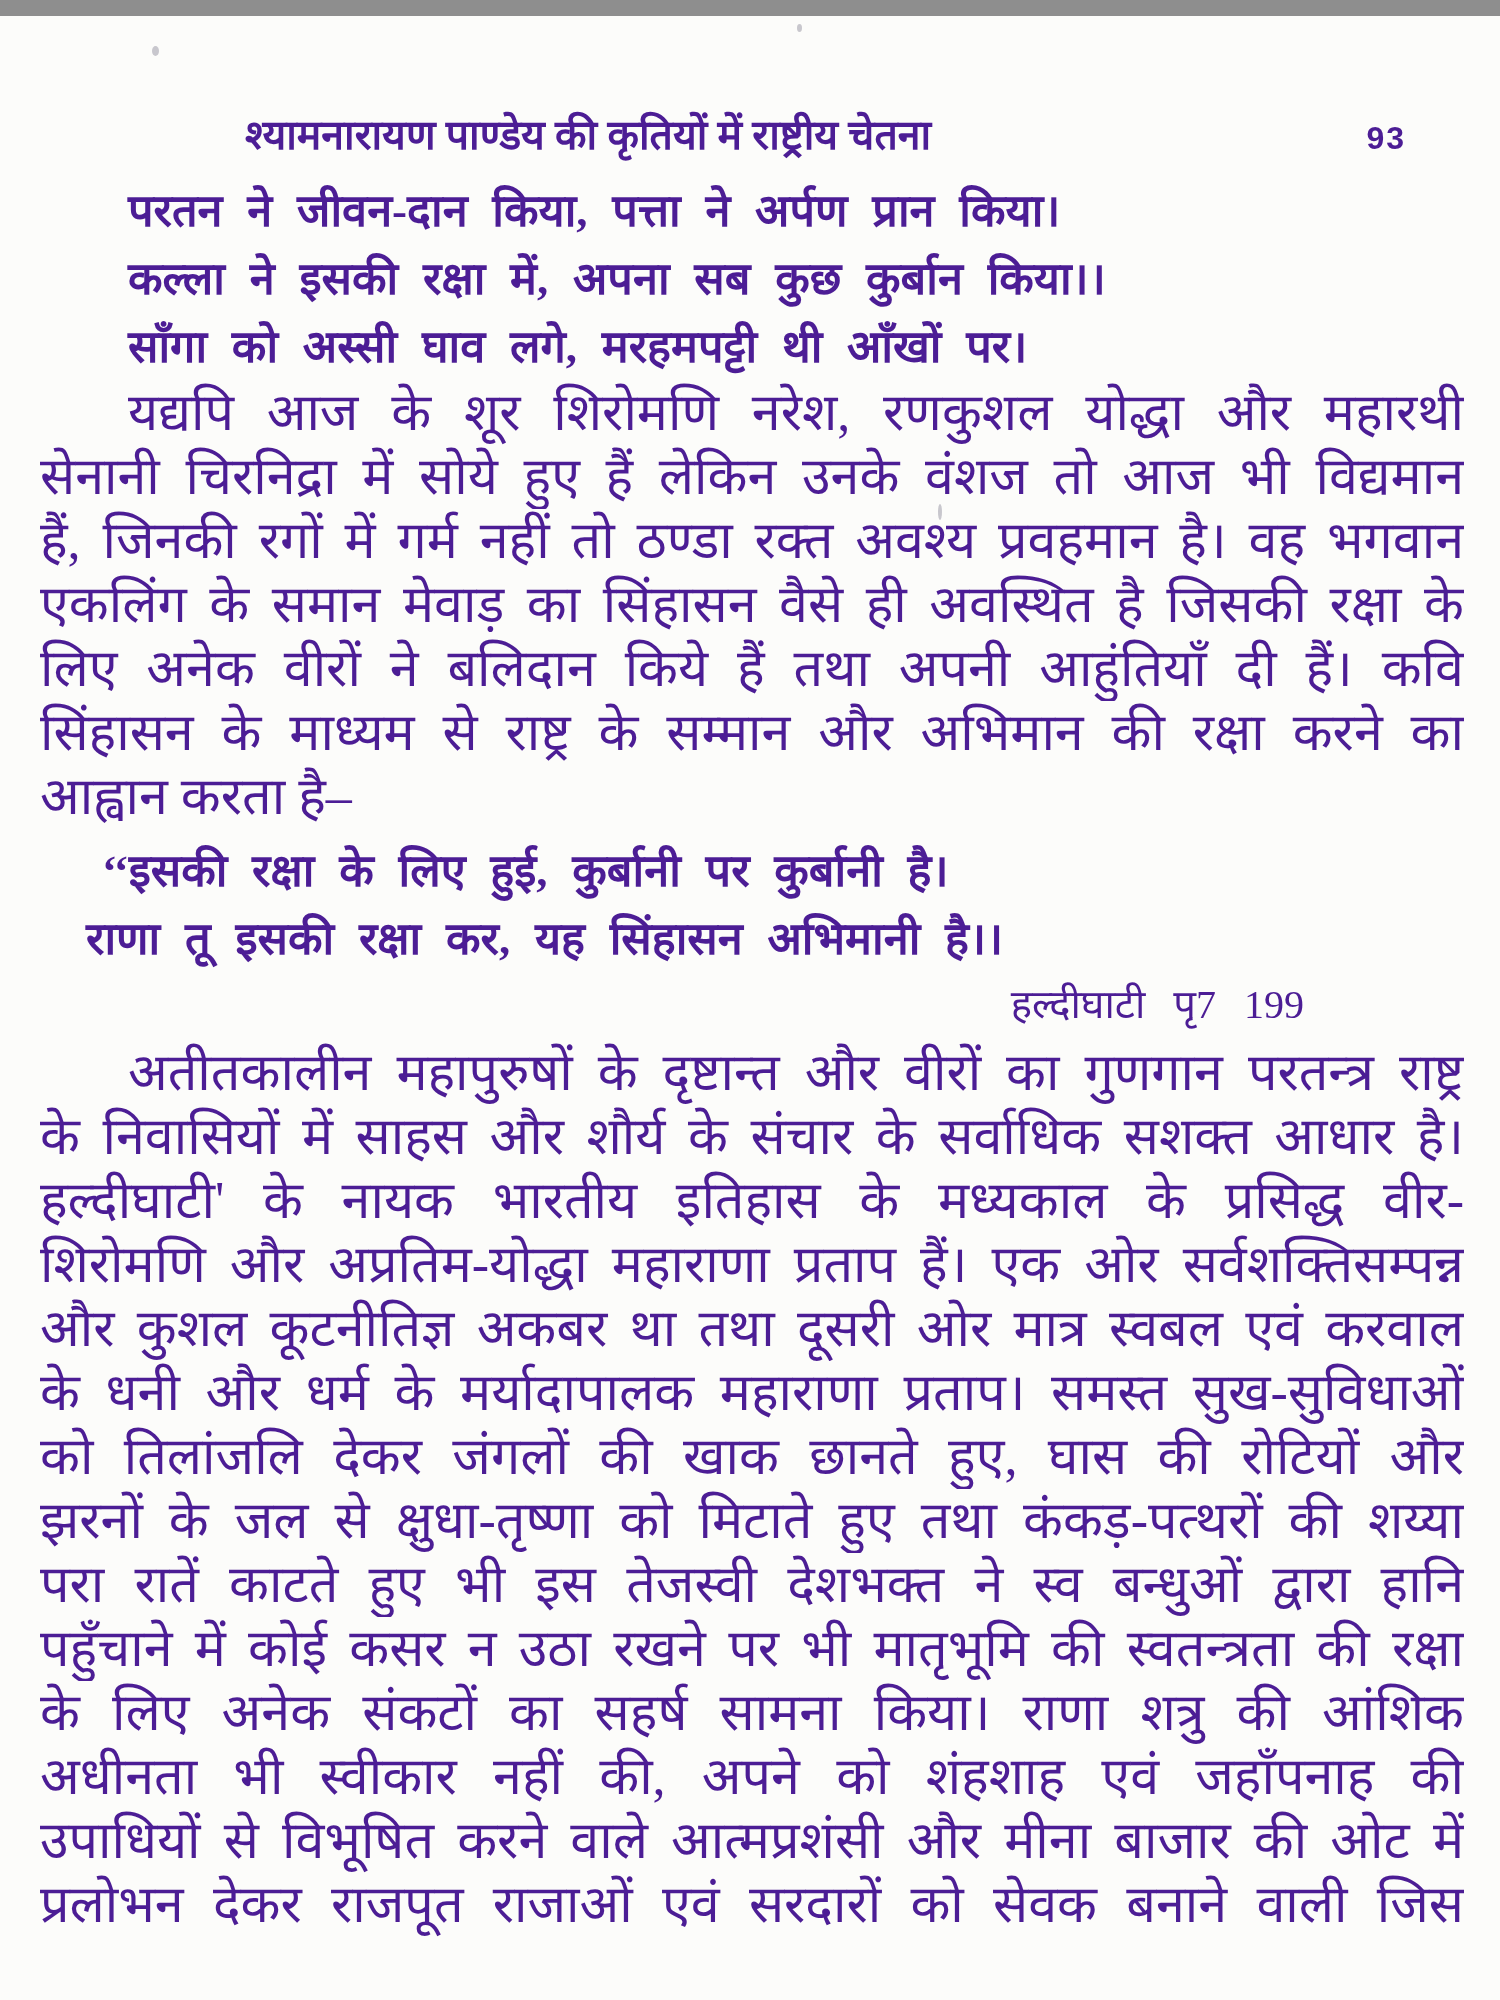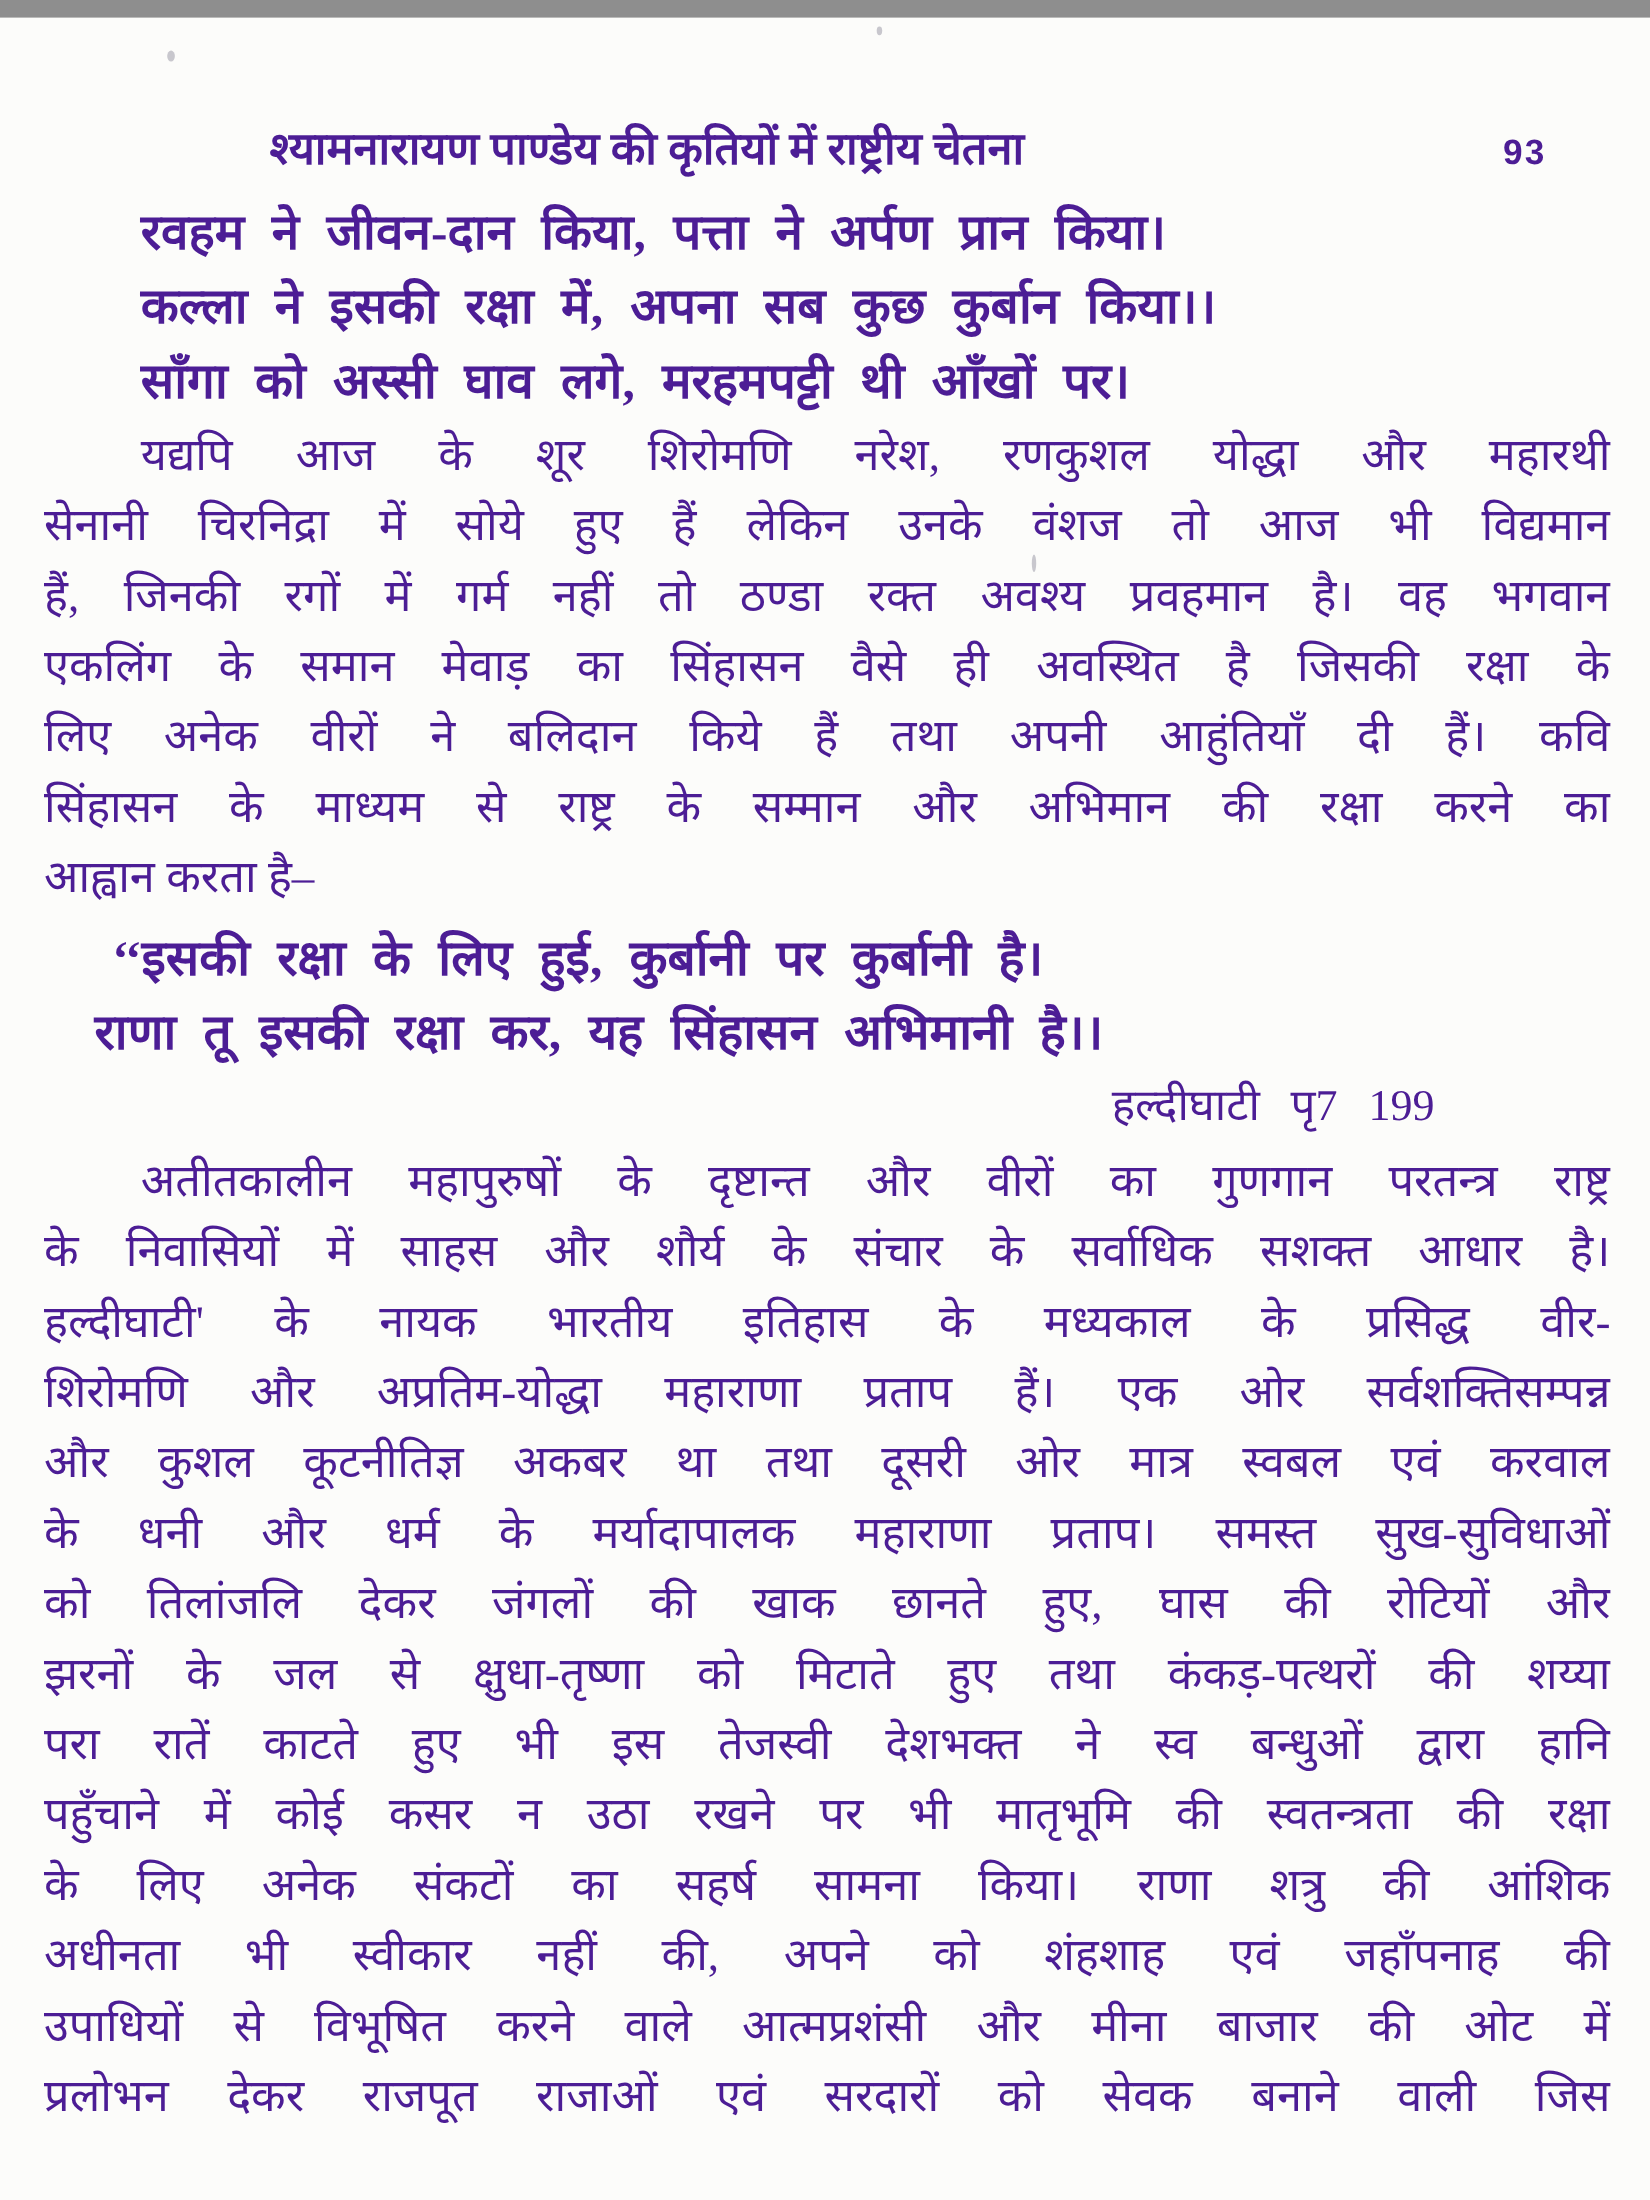--- a/index.html
+++ b/index.html
@@ -44,21 +44,21 @@
     font-weight: bold;
     font-size: 45px;
     height: 68px;
     line-height: 68px;
     word-spacing: 0.30em;
   }
   .verse1 .v-line { padding-left: 88px; }
   .v2l1 { padding-left: 62px; }
   .v2l2 { padding-left: 46px; }
   .body-line {
-    font-size: 41px;
+    font-size: 52px;
     height: 64px;
     line-height: 64px;
   }
   .fill {
     text-align: justify;
     text-align-last: justify;
   }
   .indent { text-indent: 88px; }
   .verse2 { margin-top: 8px; }
   .citation-line {
@@ -88,21 +88,21 @@
   <div class="speck s1"></div>
   <div class="speck s2"></div>
   <div class="speck s3"></div>
 
   <div class="header">
     <div class="header-title">श्यामनारायण पाण्डेय की कृतियों में राष्ट्रीय चेतना</div>
     <div class="page-number">93</div>
   </div>
 
   <div class="verse1">
-    <div class="line v-line">रवहम ने जीवन-दान किया, पत्ता ने अर्पण प्रान किया।</div>
+    <div class="line v-line">परतन ने जीवन-दान किया, पत्ता ने अर्पण प्रान किया।</div>
     <div class="line v-line">कल्ला ने इसकी रक्षा में, अपना सब कुछ कुर्बान किया।।</div>
     <div class="line v-line">साँगा को अस्सी घाव लगे, मरहमपट्टी थी आँखों पर।</div>
   </div>
 
   <div class="para1">
     <div class="line body-line fill indent">यद्यपि आज के शूर शिरोमणि नरेश, रणकुशल योद्धा और महारथी</div>
     <div class="line body-line fill">सेनानी चिरनिद्रा में सोये हुए हैं लेकिन उनके वंशज तो आज भी विद्यमान</div>
     <div class="line body-line fill">हैं, जिनकी रगों में गर्म नहीं तो ठण्डा रक्त अवश्य प्रवहमान है। वह भगवान</div>
     <div class="line body-line fill">एकलिंग के समान मेवाड़ का सिंहासन वैसे ही अवस्थित है जिसकी रक्षा के</div>
     <div class="line body-line fill">लिए अनेक वीरों ने बलिदान किये हैं तथा अपनी आहुंतियाँ दी हैं। कवि</div>

